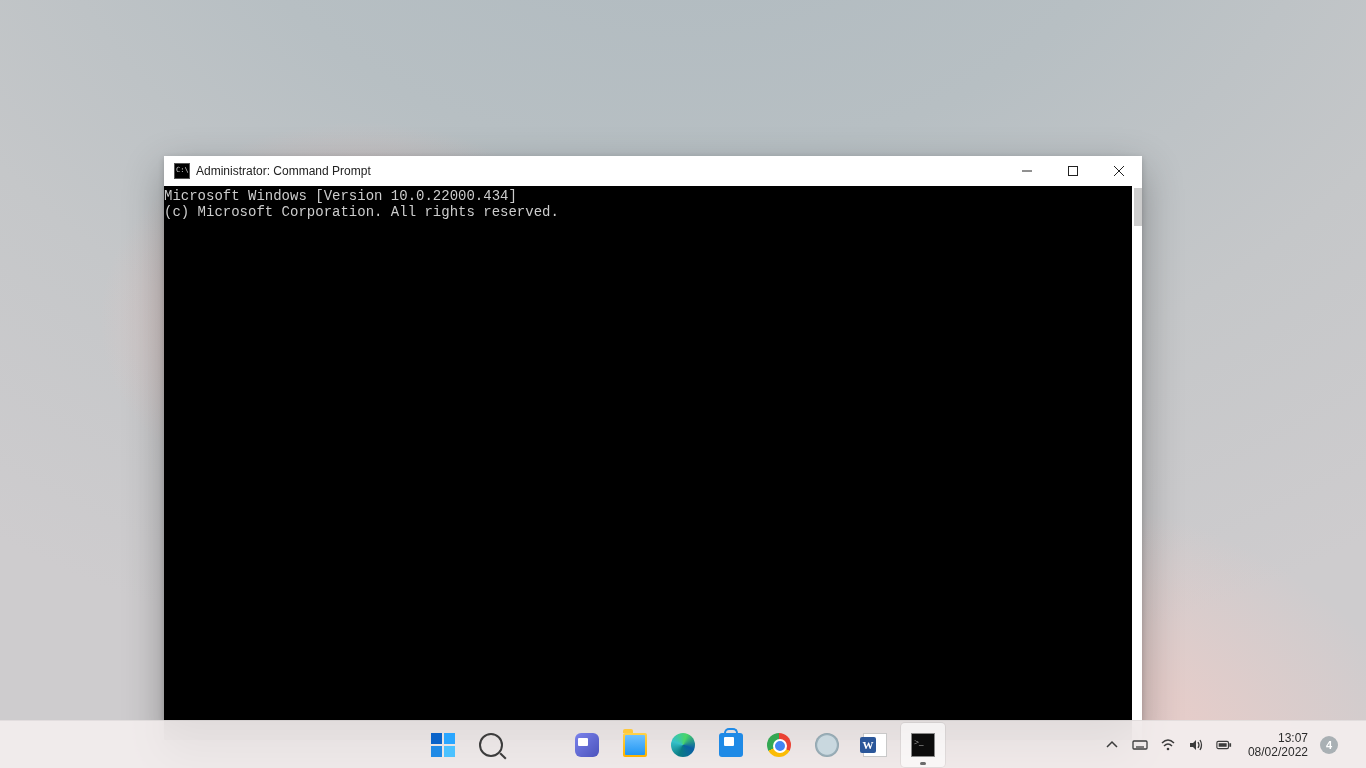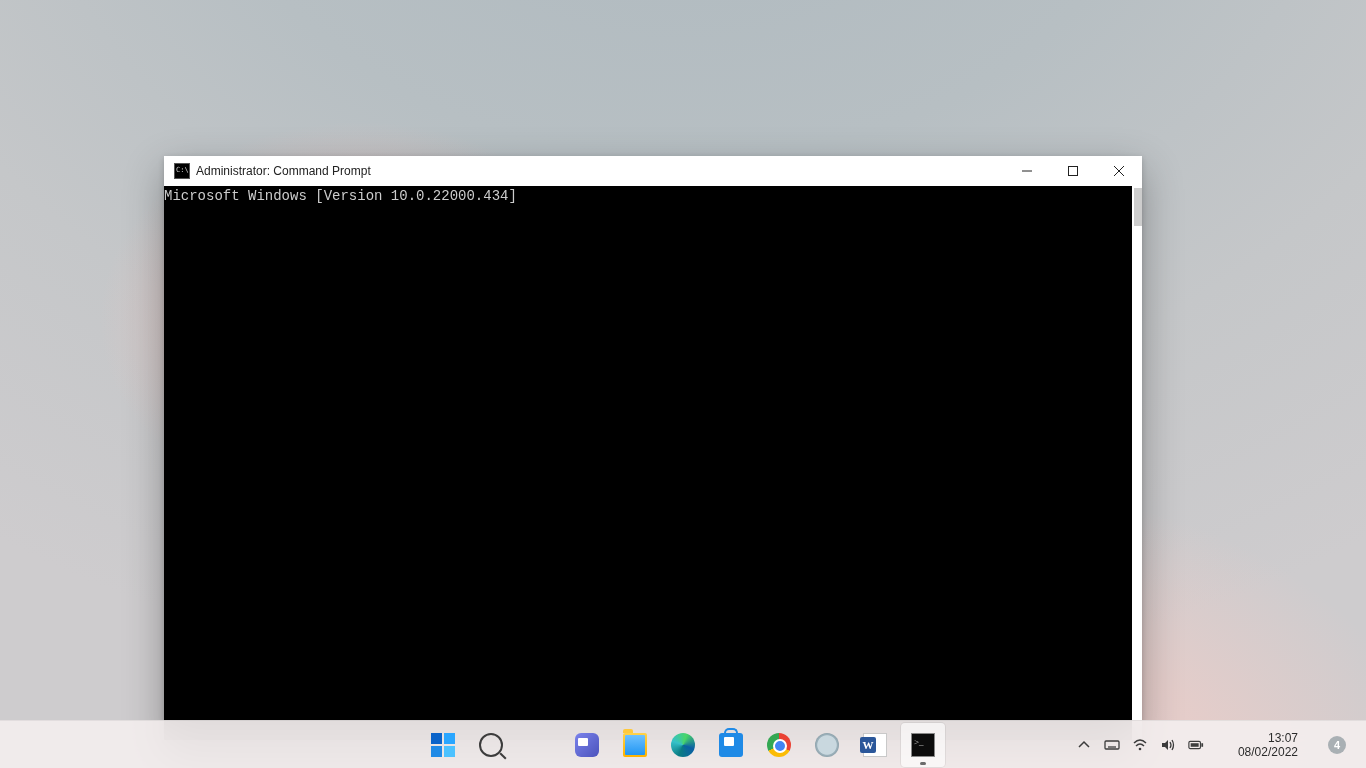--- a/index.html
+++ b/index.html
@@ -88,21 +88,21 @@
   backdrop-filter: blur(20px);
   border-top: 1px solid rgba(0,0,0,0.06);
   display: flex; align-items: center;
 }
 .taskbar-center {
   position: absolute; left: 50%; transform: translateX(-50%);
   display: flex; align-items: center; gap: 4px; height: 100%;
 }
 .taskbar-right {
   margin-left: auto; display: flex; align-items: center; height: 100%;
-  padding-right: 20px; gap: 20px;
+  padding-right: 28px; gap: 2px;
 }
 .tb-item {
   width: 44px; height: 44px; border-radius: 4px;
   display: flex; align-items: center; justify-content: center;
   position: relative;
 }
 .tb-item.active::after {
   content: ""; position: absolute; bottom: 2px; left: 50%; transform: translateX(-50%);
   width: 6px; height: 3px; border-radius: 2px; background: #6b6b6b;
 }
@@ -171,20 +171,21 @@
         <div class="ctrl close">
           <svg viewBox="0 0 10 10">
               <line x1="0" y1="0" x2="10" y2="10" stroke="currentColor" stroke-width="1"></line>
               <line x1="10" y1="0" x2="0" y2="10" stroke="currentColor" stroke-width="1"></line>
             </svg>
         </div>
       </div>
     </div>
     <div class="client">
       <div class="line">Microsoft Windows [Version 10.0.22000.434]</div>
+      <div class="line">(c) Microsoft Corporation. All rights reserved.</div>
       <div class="line"></div>
       <div class="scrollbar-track">
         <div class="scrollbar-thumb"></div>
       </div>
     </div>
   </div>
 
   <div class="taskbar">
     <div class="taskbar-center">
       <div class="tb-item">

